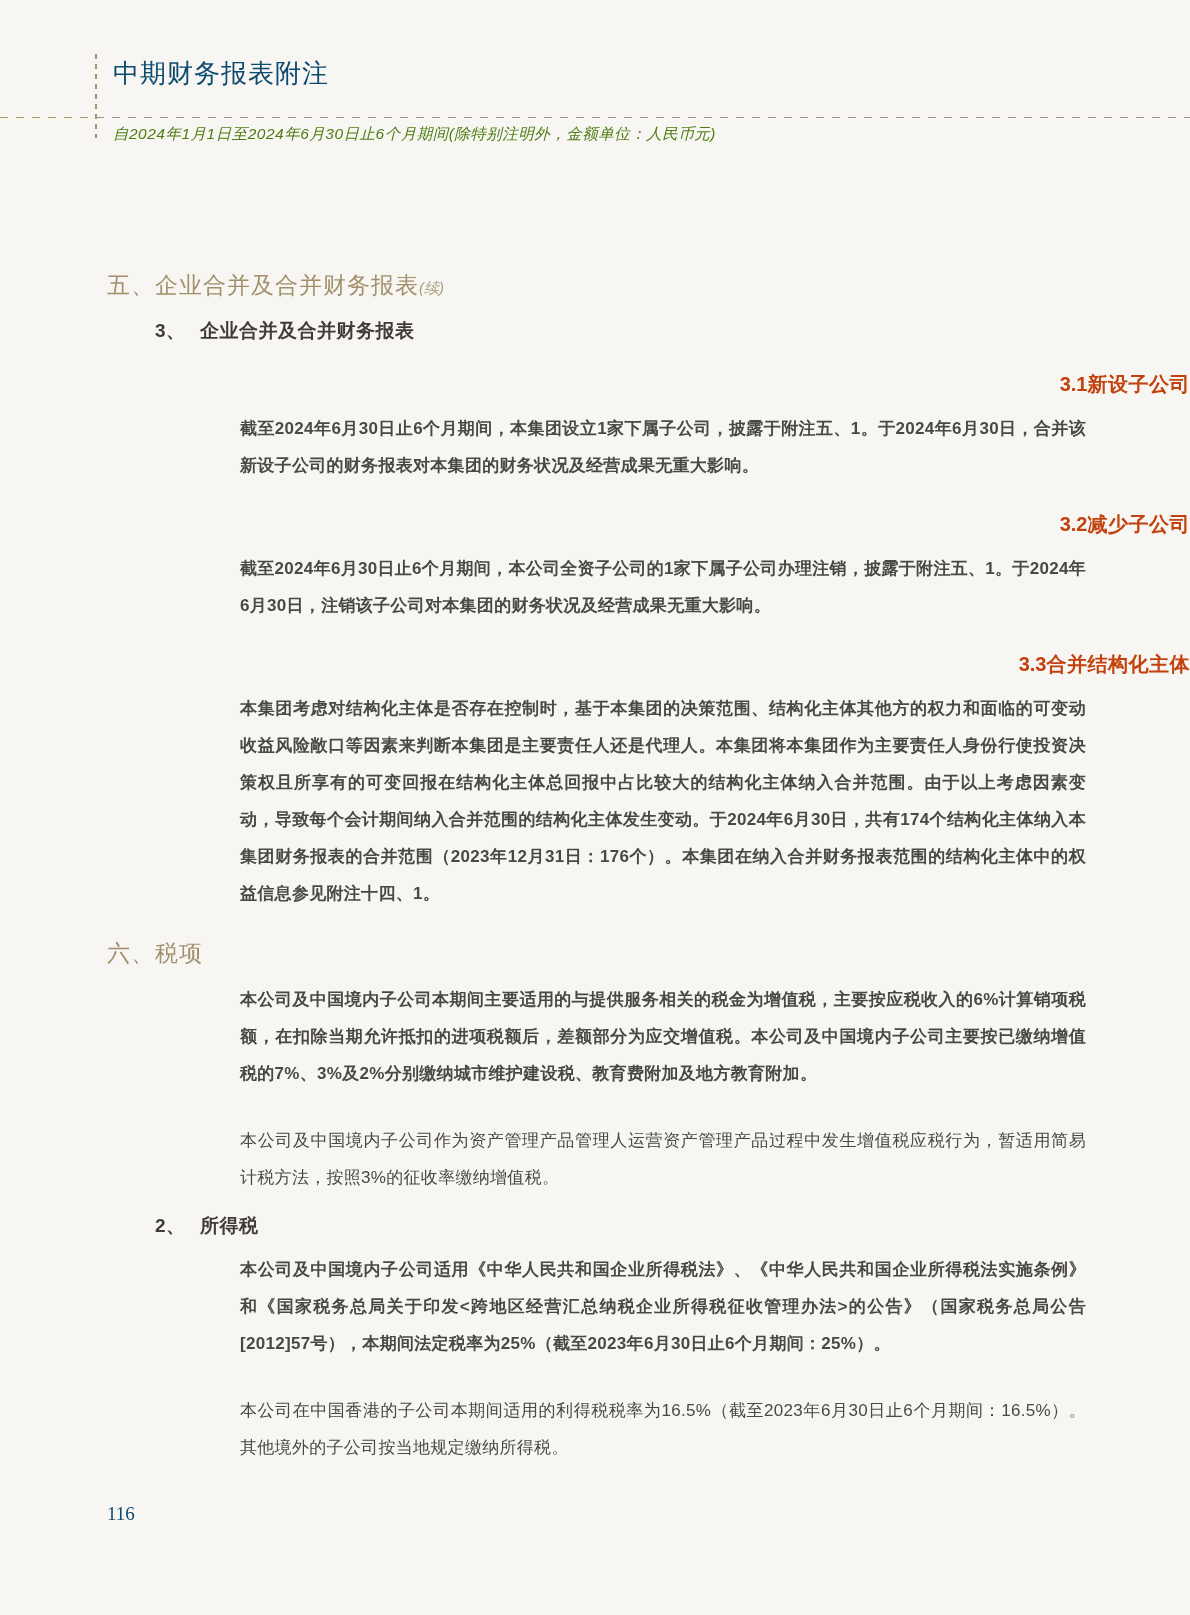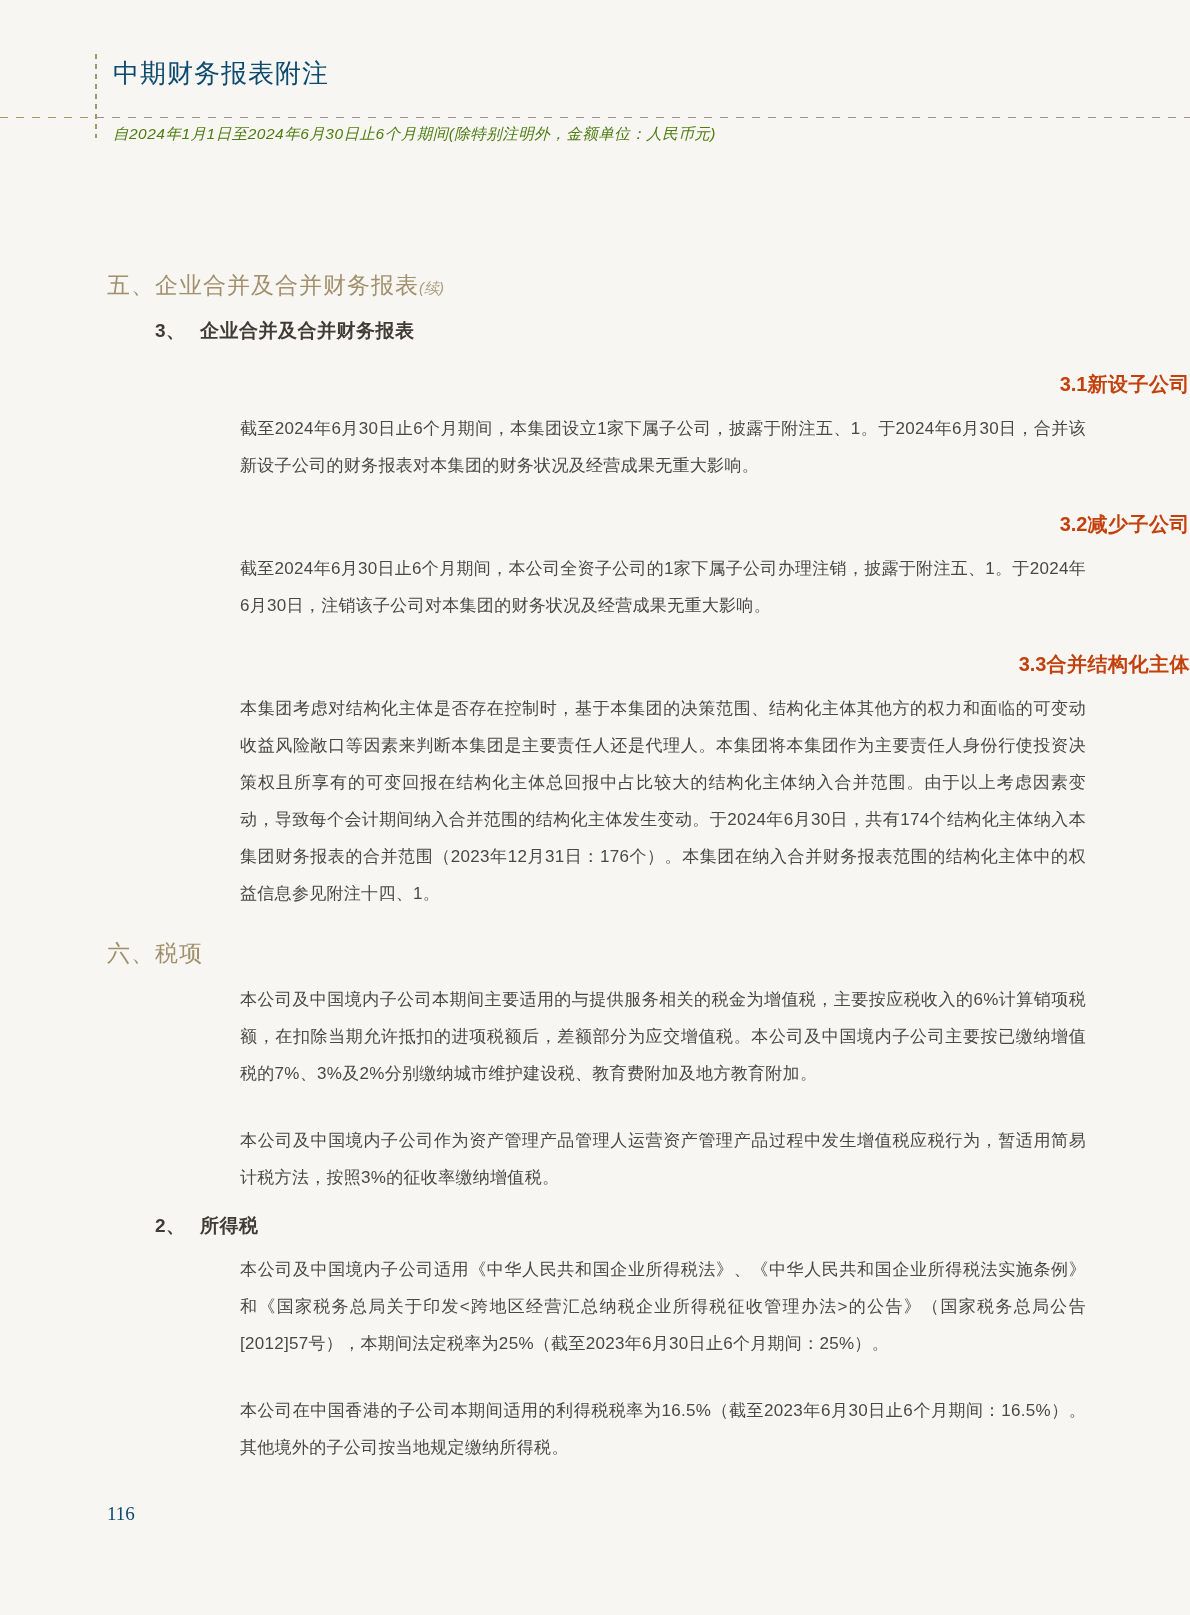--- a/index.html
+++ b/index.html
@@ -53,21 +53,21 @@
     margin:27px 0 0 196px;
     font-size:20px; font-weight:bold; color:#c2410c; letter-spacing:0.5px;text-align:right;
   }
   .item-head .num { display:inline-block; width:44px; letter-spacing:0; }
   .para {
     margin:11px 0 0 240px; width:846px;
     font-size:17px; line-height:37px; letter-spacing:0.3px;
     color:#4a4845; text-align:justify;
   }
   .para + .para { margin-top:30px; }
-  .sub-block .para:first-of-type { margin-top:12px; }
+  .sub-block .para:first-of-type { margin-top:12px;font-weight:bold; }
 
   
   .page-number {
     position:absolute; left:107px; top:1503px;
     font-family:"Liberation Serif","DejaVu Serif",serif;
     font-size:19px; color:#0c4a6e;
   }
 </style>
 </head>
 <body>

